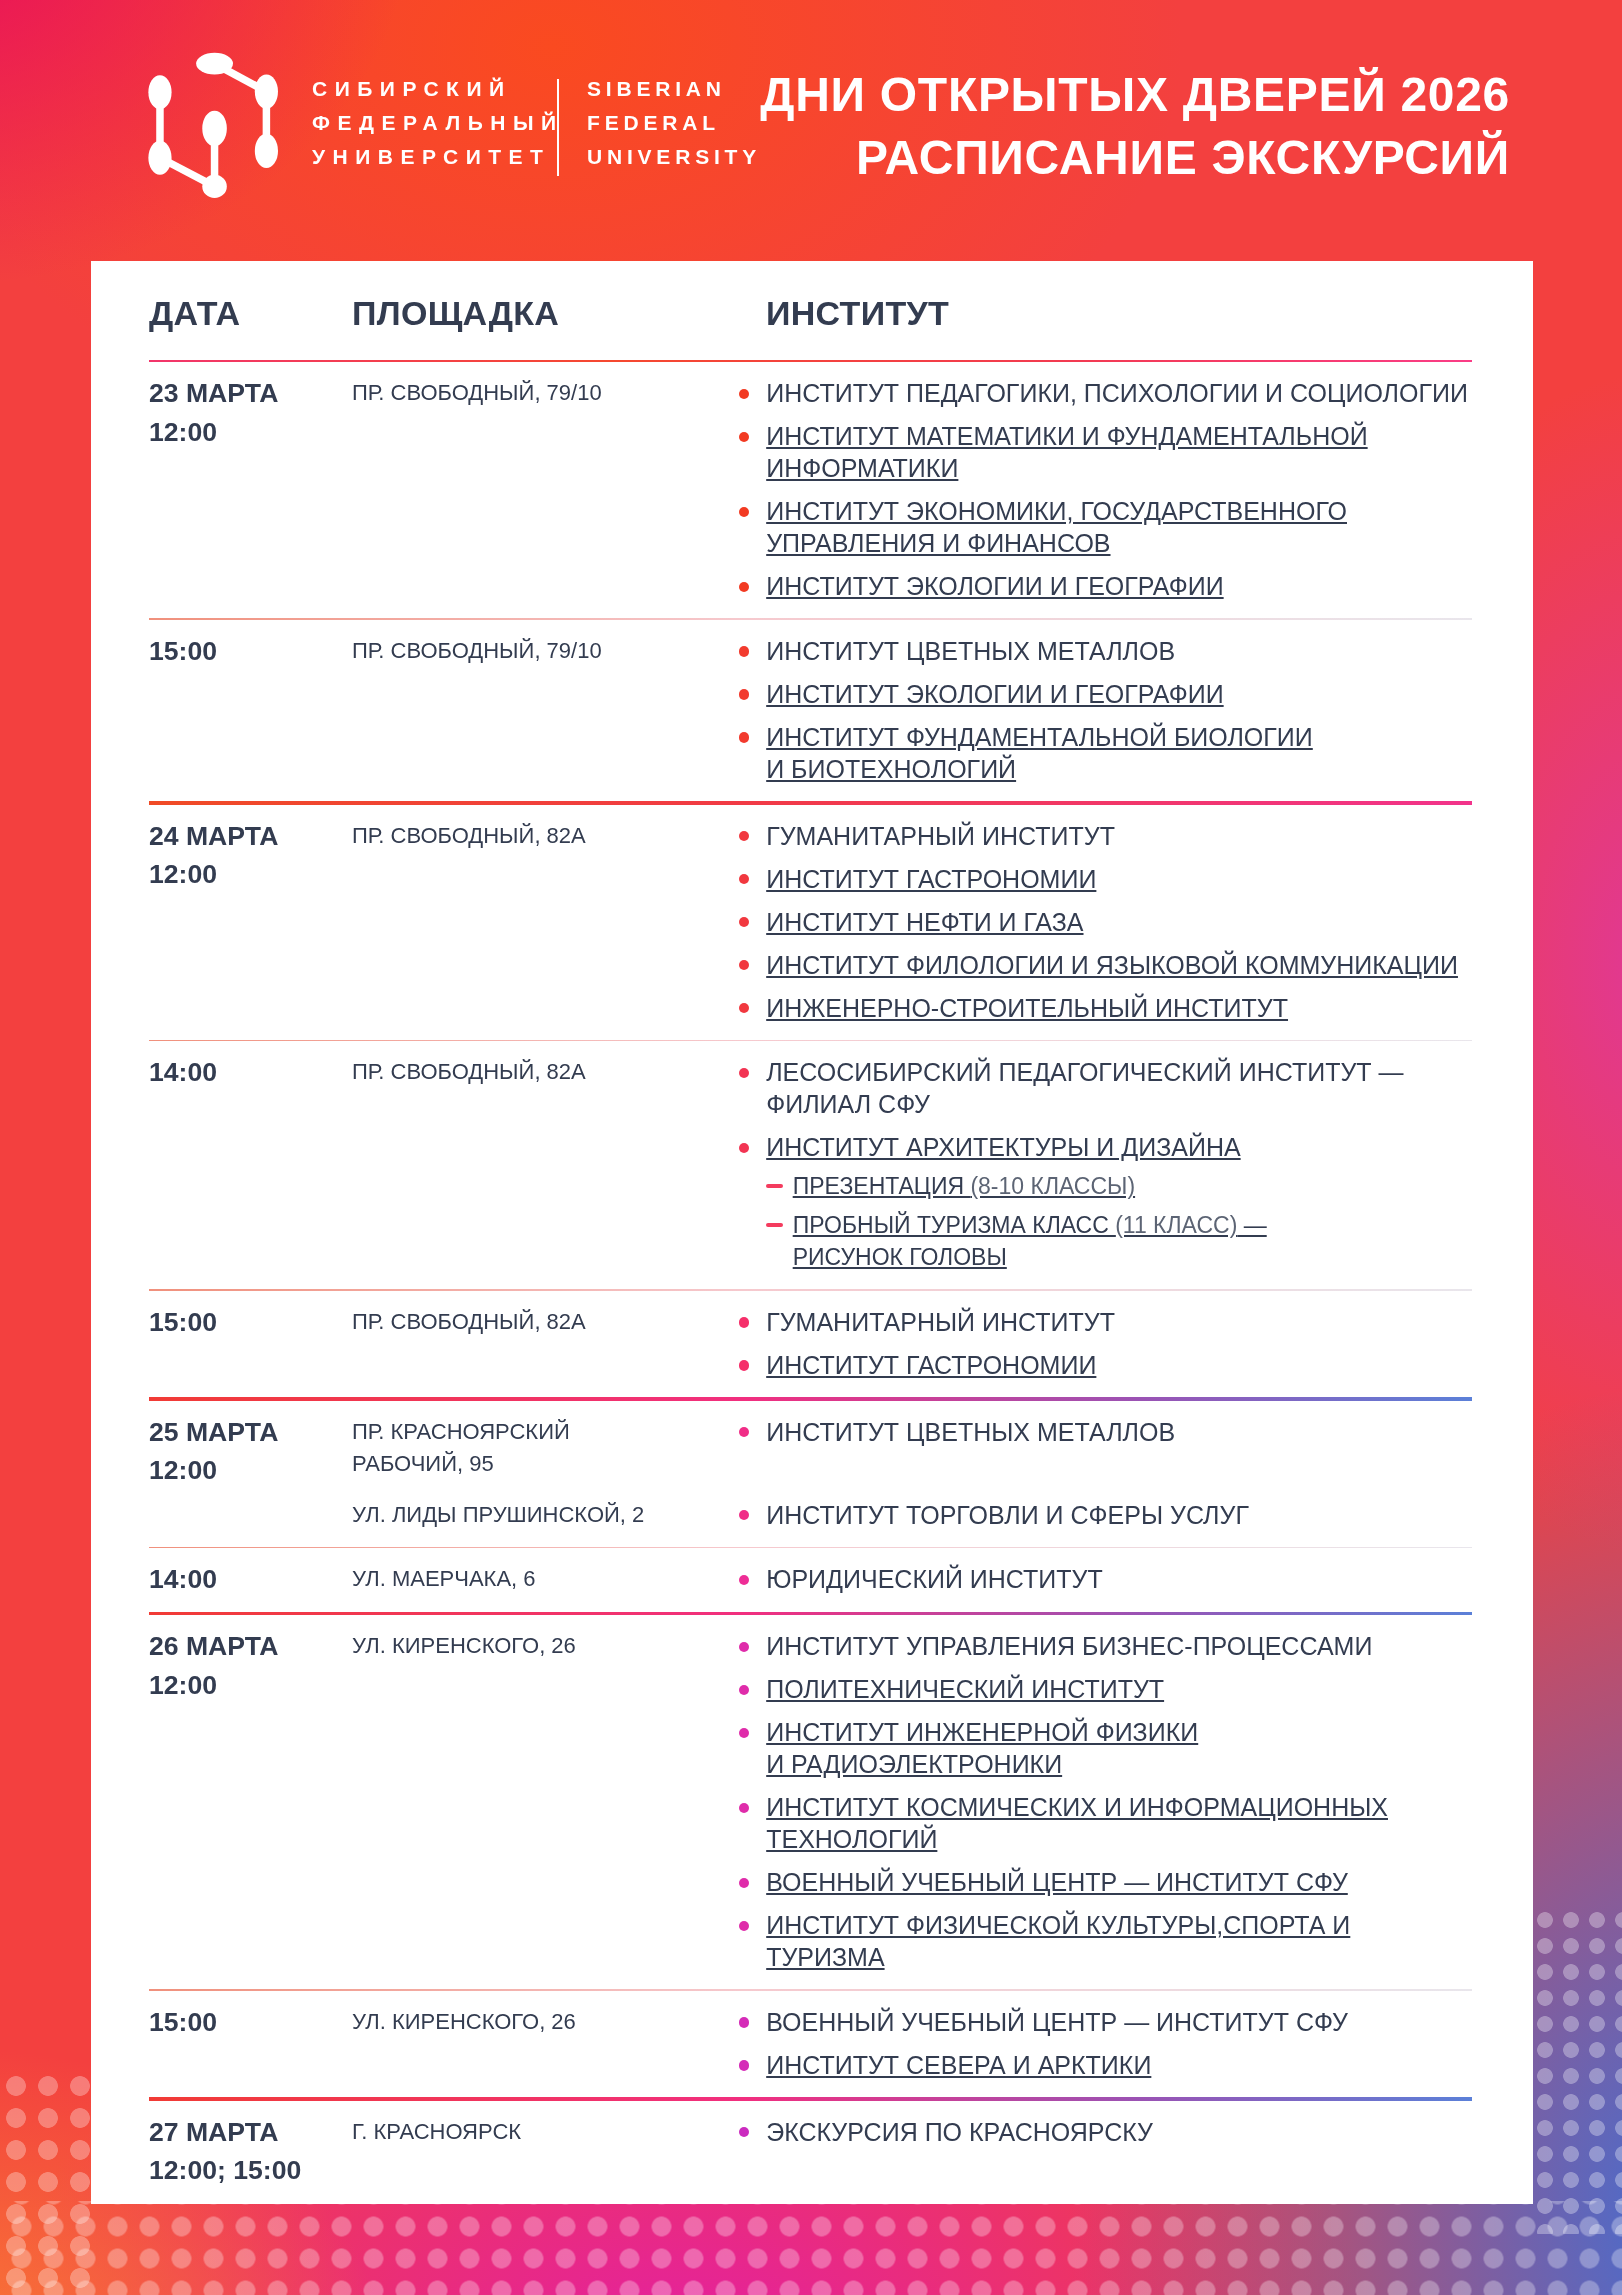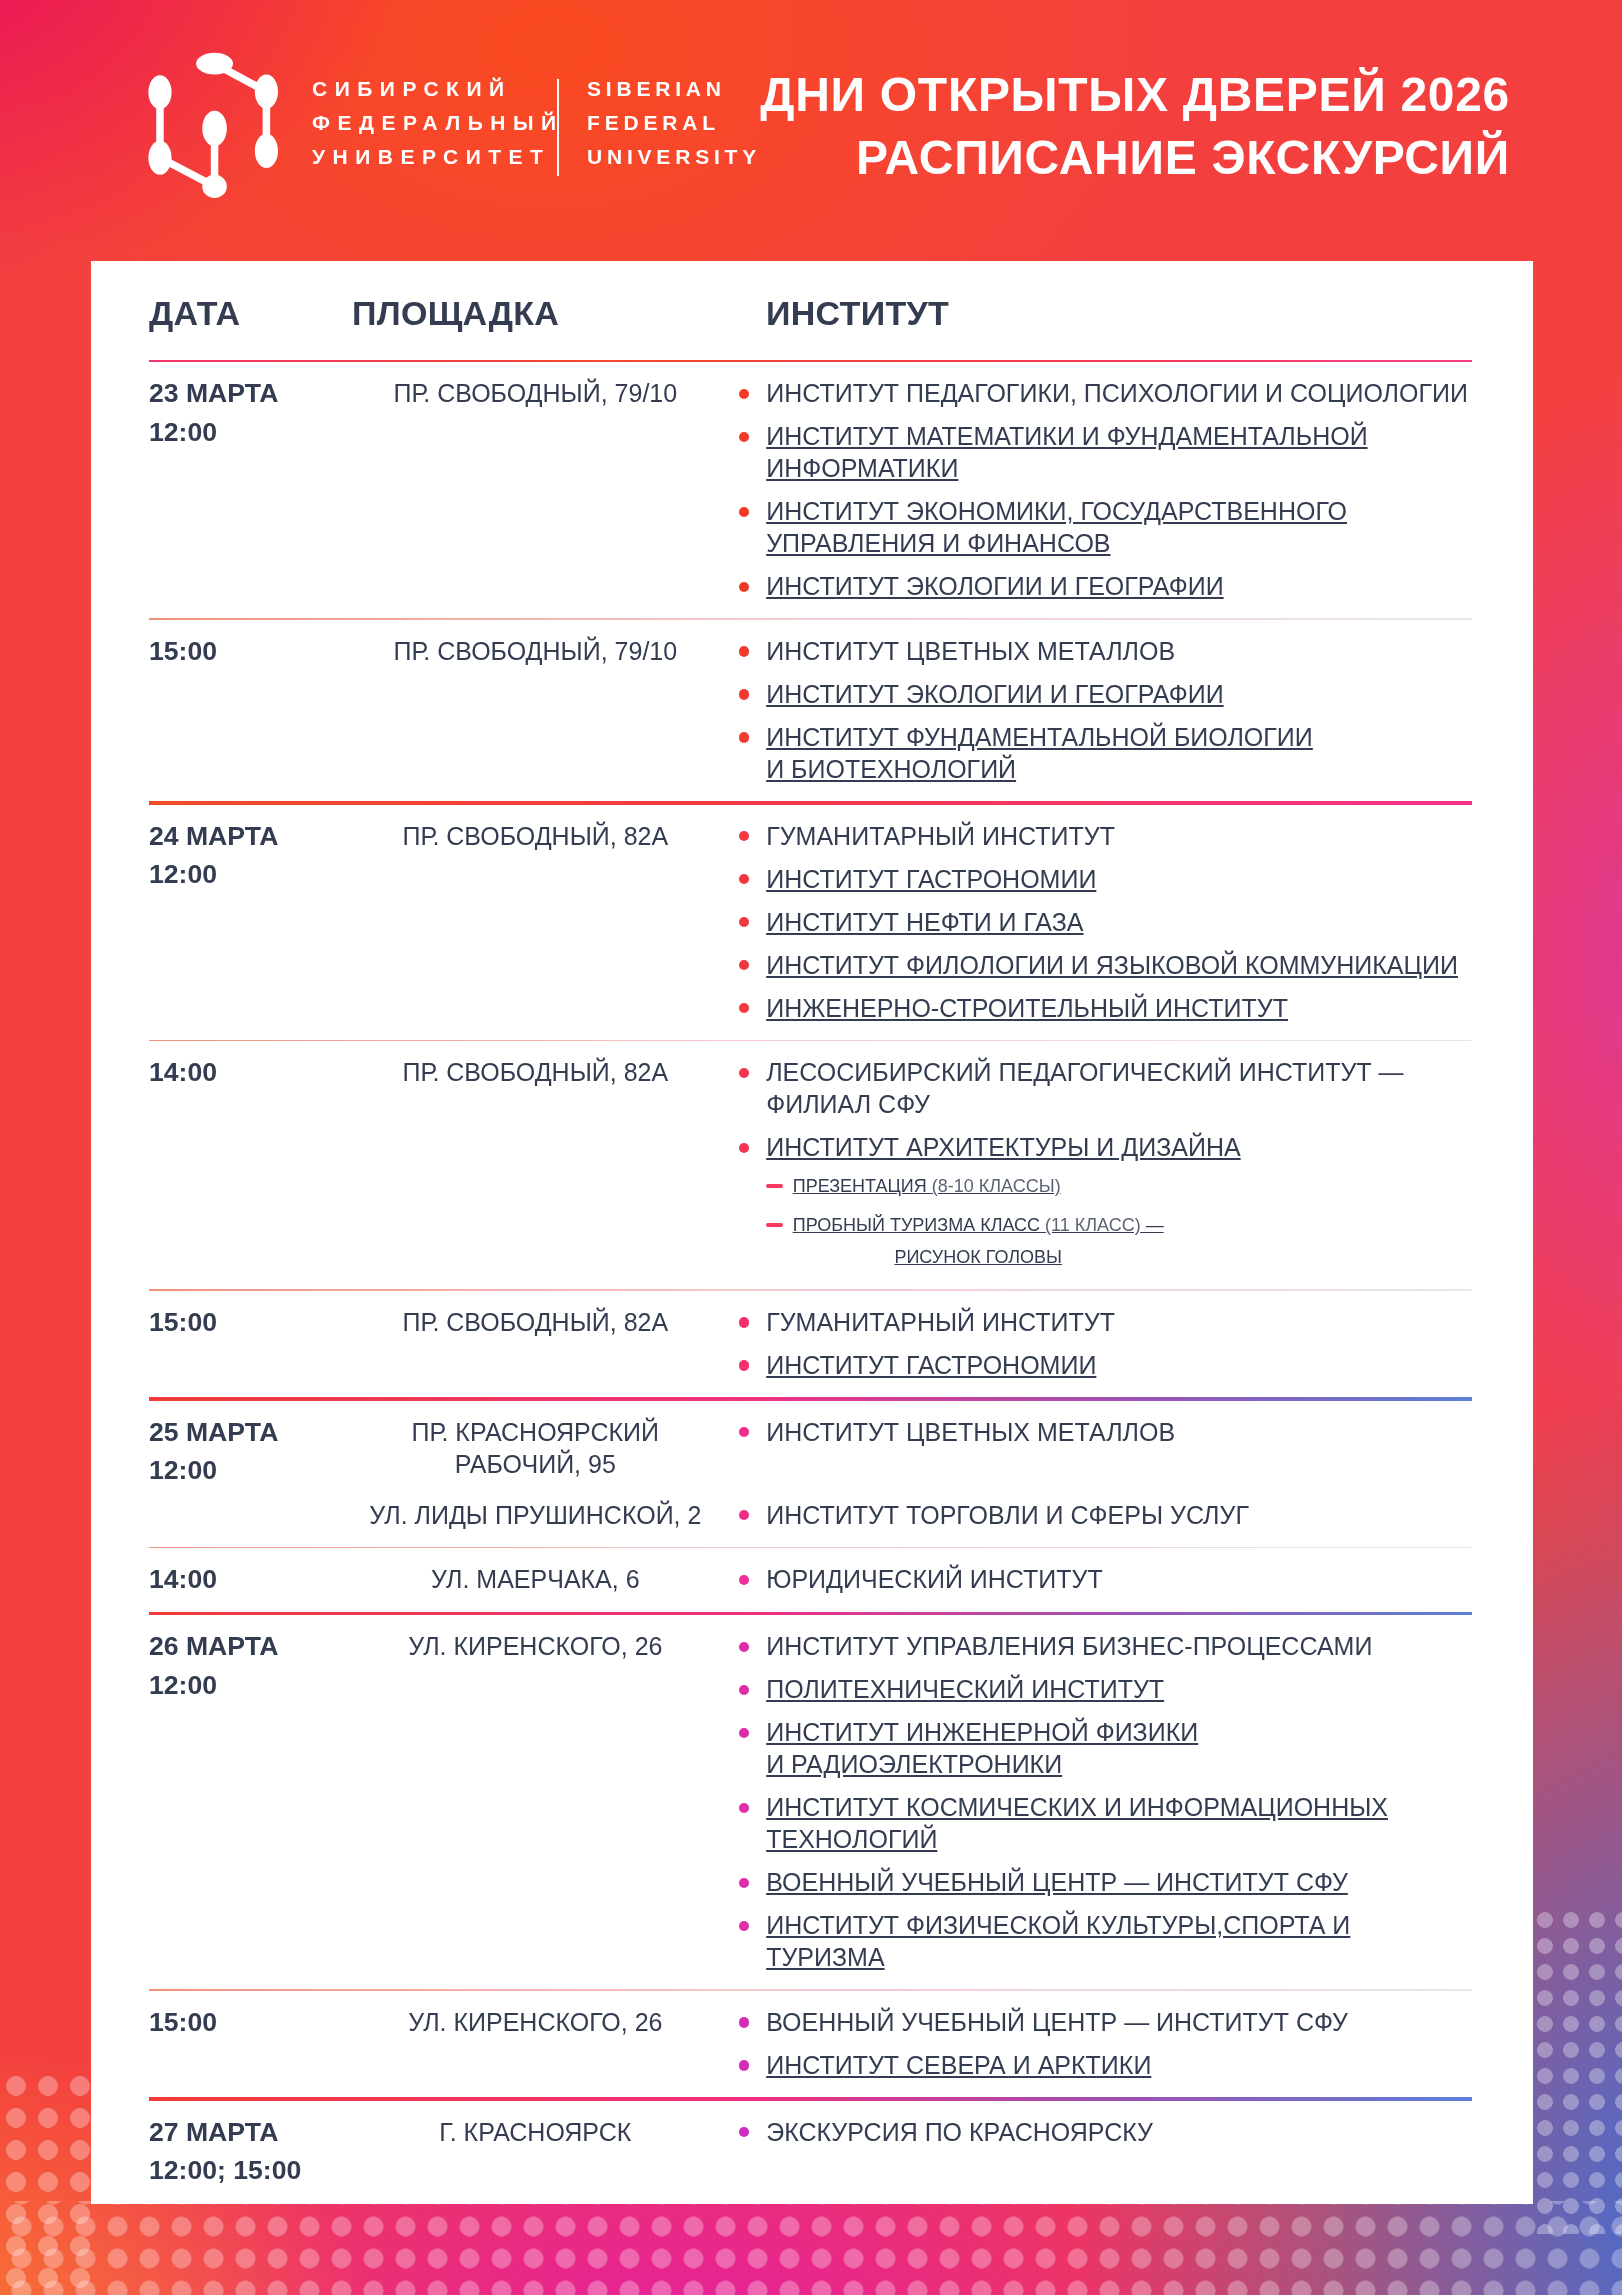--- a/index.html
+++ b/index.html
@@ -51,31 +51,31 @@
   .dv.hdr{height:2px;background:linear-gradient(90deg,#F2356B 0%,#F5482F 35%,#F23A51 70%,#FA3C86 100%);}
   .dv.thin{height:1.4px;background:linear-gradient(90deg,#F0907C 0%,#F6C9CE 45%,#E9E6EC 100%);}
   .dv.thick-a{height:3.4px;background:linear-gradient(90deg,#F04B26 0%,#F13A45 45%,#F2338B 100%);}
   .dv.thick-b{height:3.4px;background:linear-gradient(90deg,#F13B35 0%,#F12F7F 45%,#9A53B4 75%,#5B80D8 100%);}
   .row{display:grid;grid-template-columns:203px 1fr;padding:15px 0 16.4px 0;}
   .date{font-size:26.6px;font-weight:700;line-height:32px;}
   .time{font-size:26.6px;font-weight:700;line-height:32px;margin-top:6.8px;}
   .time.only{margin-top:0;}
   .group{display:grid;grid-template-columns:387px 1fr;}
   .group + .group{margin-top:19px;}
-  .venue{font-size:25px;font-weight:500;line-height:32px;white-space:pre-line;padding-right:20.4px;text-align:center;}
+  .venue{font-size:22px;font-weight:500;line-height:32px;white-space:pre-line;padding-right:20.4px;}
   .items{}
   .inst-item{display:flex;align-items:flex-start;}
   .inst-item + .inst-item{margin-top:11px;text-decoration:underline;}
   .bullet{flex:none;width:10.2px;height:10.2px;border-radius:50%;margin:11.6px 17px 0 0;}
   .itext{font-size:25px;font-weight:500;line-height:32px;white-space:pre-line;}
   .subs{margin-top:6.8px;}
   .sub-item{display:flex;align-items:flex-start;}
   .sub-item + .sub-item{margin-top:6.8px;}
   .dash{flex:none;width:17px;height:3.4px;border-radius:2px;margin:14.3px 9.5px 0 0;}
-  .stext{font-size:18px;line-height:32px;white-space:pre-line;text-align:center;}
+  .stext{font-size:23px;line-height:32px;white-space:pre-line;}
   .stext .m{font-weight:500;color:#333C50;}
   .stext .l{font-weight:400;color:#5C6474;}
   .stext .t{font-weight:500;color:#333C50;}
 </style>
 </head>
 <body>
 
 <div class="page">
 
   <div class="dots dots-strip"></div>

